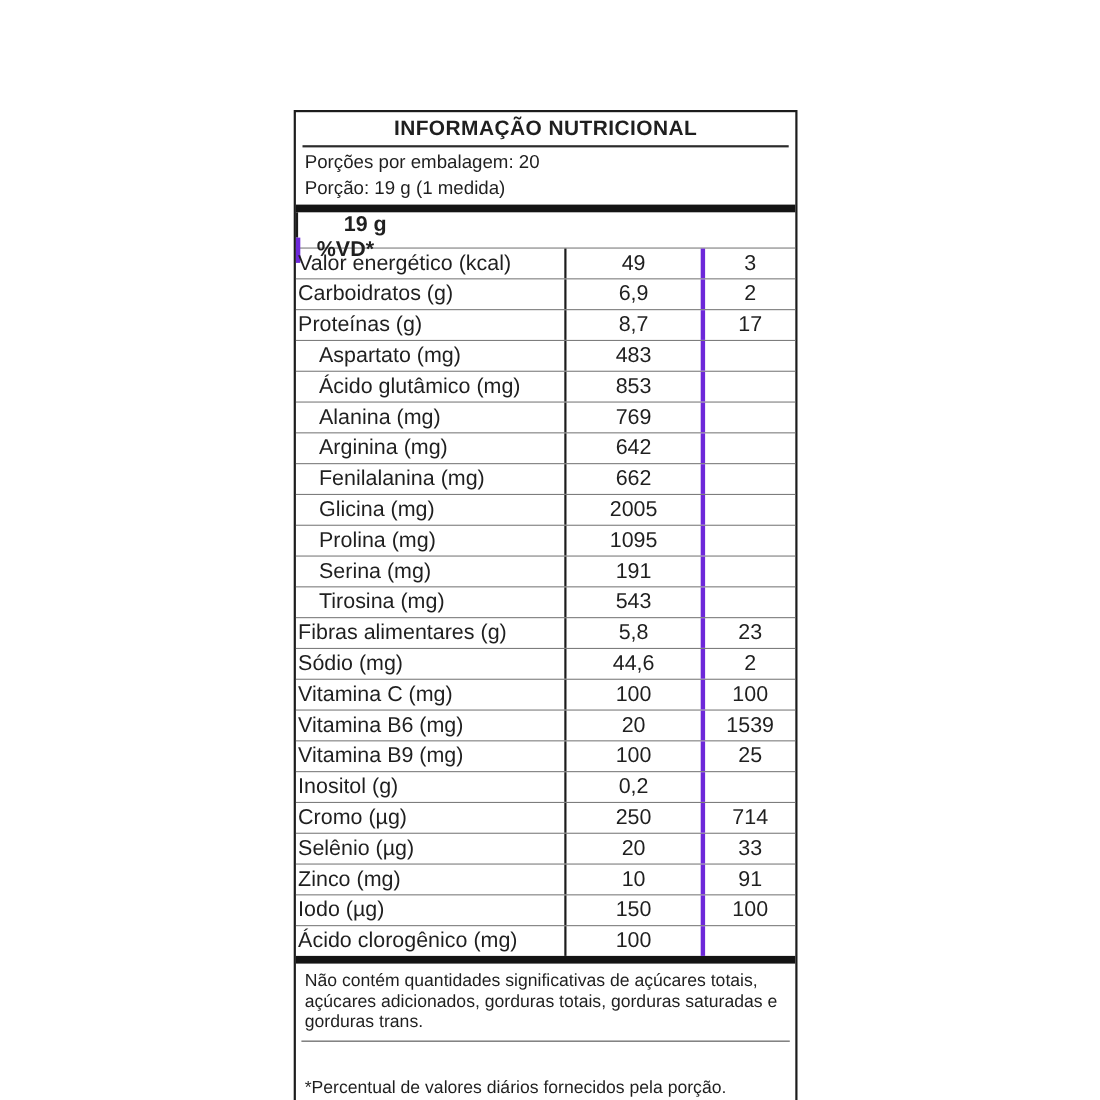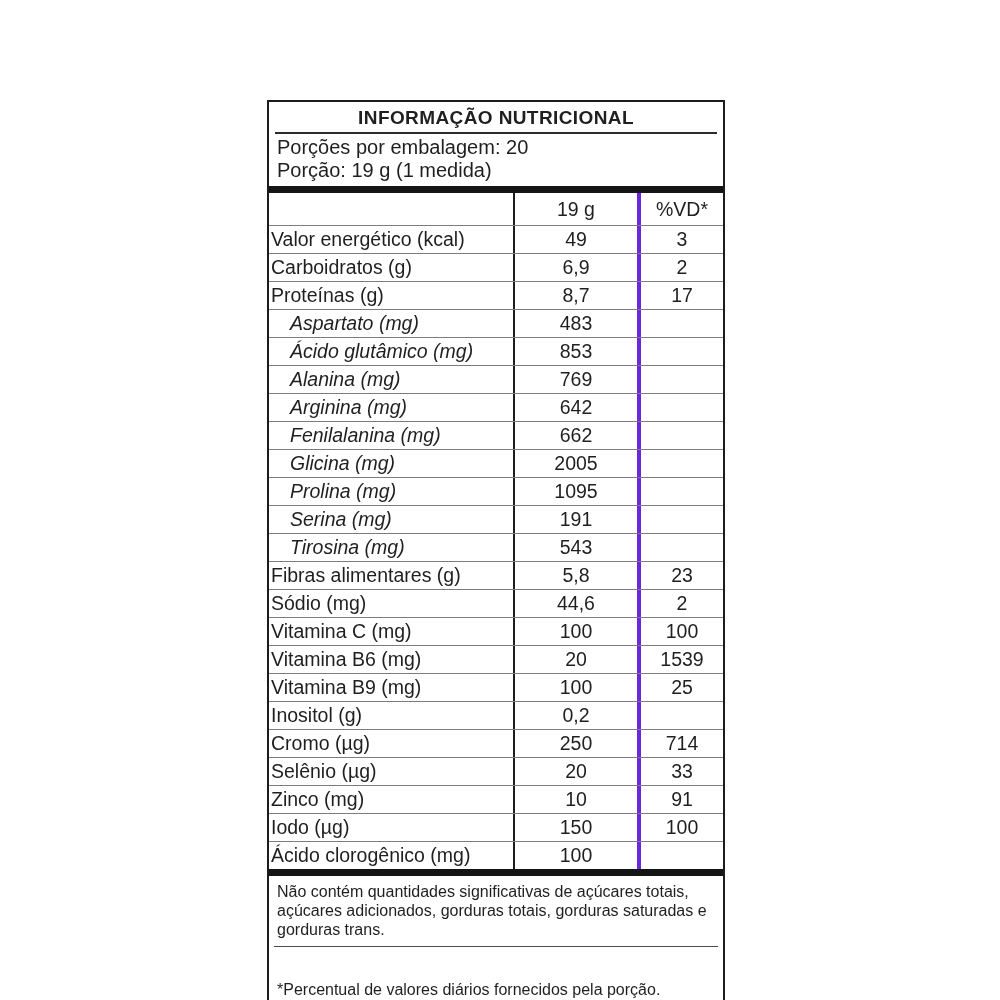--- a/index.html
+++ b/index.html
@@ -29,51 +29,51 @@
     letter-spacing: 0.4px;
   }
   .title-rule {
     border-top: 2px solid #2b2b2b;
     margin: 0 6px;
   }
   .serving-info {
     padding: 2px 8px 4px 8px;
   }
   .serving-line {
-    font-size: 20px;
+    font-size: 17px;
     line-height: 23px;
   }
   .thick-bar {
     height: 7px;
     background: #141414;
   }
   .grid .row {
     display: flex;
     align-items: stretch;
     height: 27px;
     border-top: 1px solid #7d7d7d;
   }
   .grid .row.header {
     height: 32px;
     border-top: none;
-    font-weight: normal;
+    font-weight: bold;
+    flex-direction: column;
   }
   .cell {
     display: flex;
     align-items: center;
     box-sizing: border-box;
     font-size: 19.5px;
   }
   .cell.name {
     flex: 1;
     padding-left: 2px;
   }
   .row.indented .cell.name {
     padding-left: 21px;
-    font-style: italic;
   }
   .cell.amount {
     width: 124px;
     justify-content: center;
     border-left: 2px solid #1c1c1c;
   }
   .cell.dv {
     width: 86px;
     justify-content: center;
     border-left: 4px solid #6d28d9;

